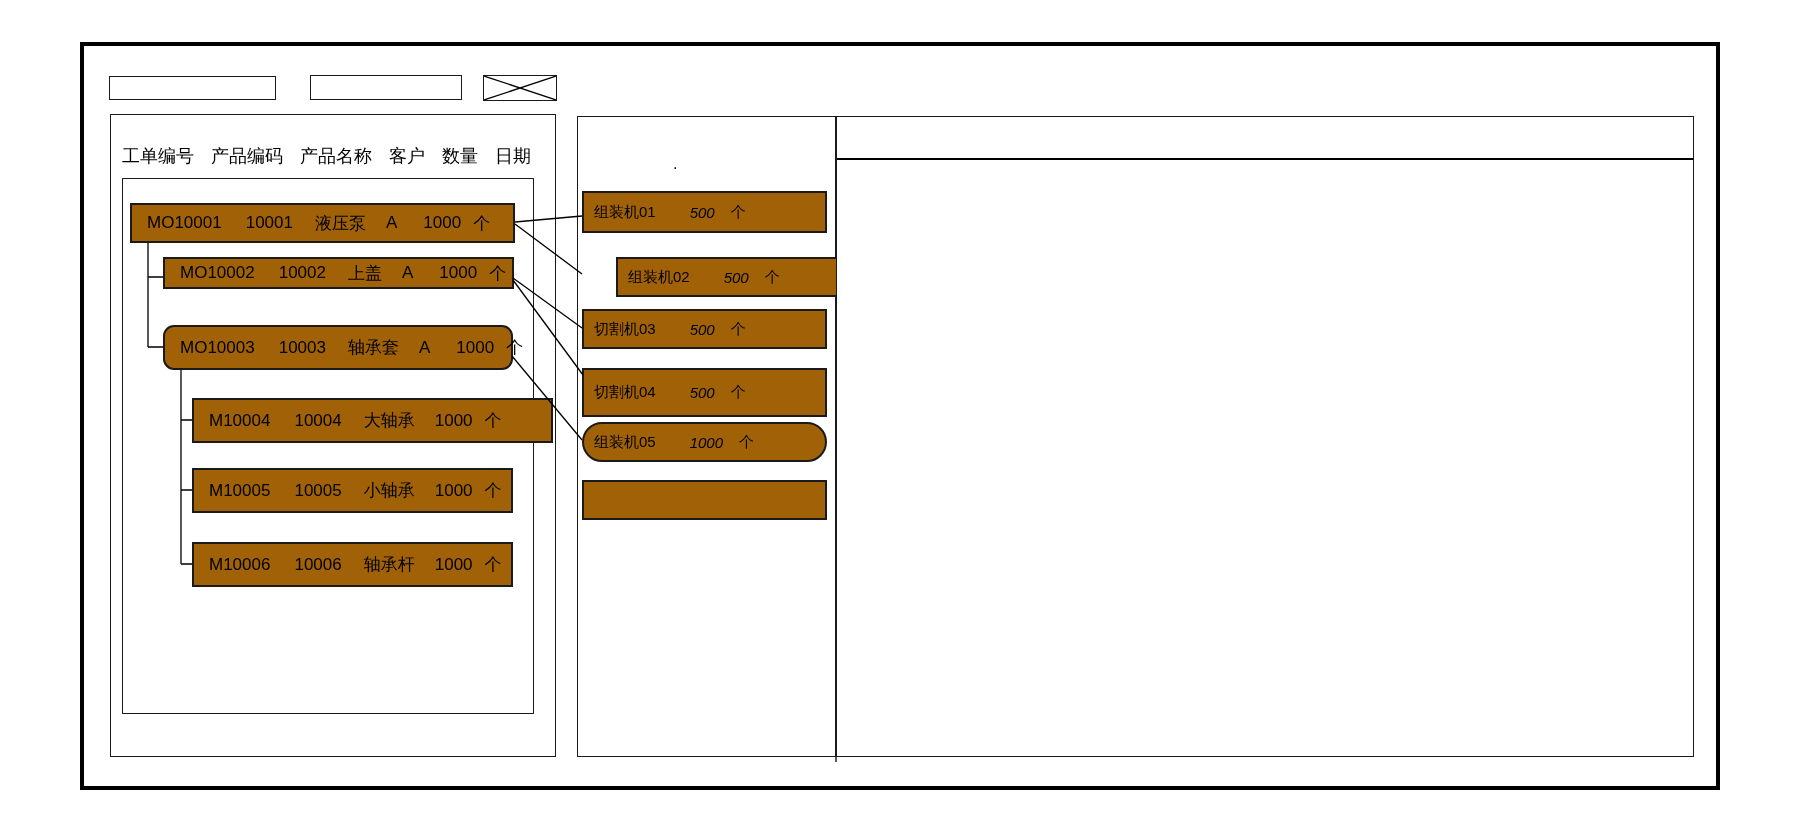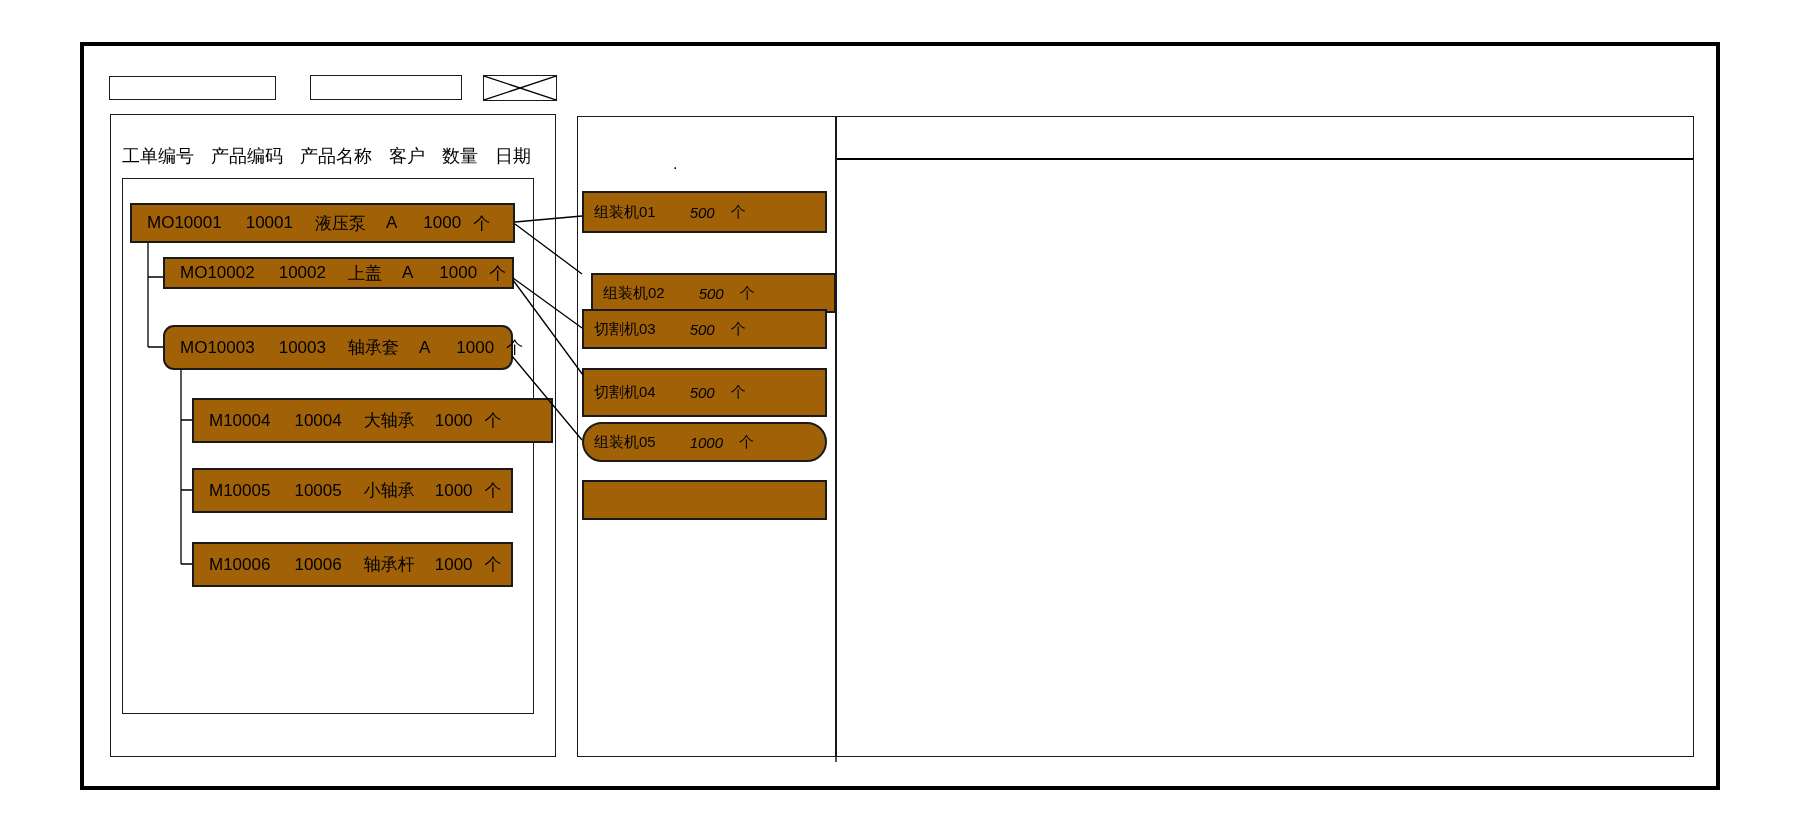--- a/index.html
+++ b/index.html
@@ -136,21 +136,21 @@
 
   <span class="abs dot" style="left:673px;top:156px;">.</span>
 
   <div class="abs wbox mach-box" style="left:582px;top:191px;width:245px;height:42px;">
     <div class="rowtext">
       <span class="m-name">组装机01</span>
       <span class="m-qty">500</span>
       <span class="m-unit">个</span>
     </div>
   </div>
-  <div class="abs wbox mach-box" style="left:591px;top:257px;width:245px;height:40px;margin-top:16px;">
+  <div class="abs wbox mach-box" style="left:616px;top:257px;width:245px;height:40px;">
     <div class="rowtext">
       <span class="m-name">组装机02</span>
       <span class="m-qty">500</span>
       <span class="m-unit">个</span>
     </div>
   </div>
   <div class="abs wbox mach-box" style="left:582px;top:309px;width:245px;height:40px;">
     <div class="rowtext">
       <span class="m-name">切割机03</span>
       <span class="m-qty">500</span>

